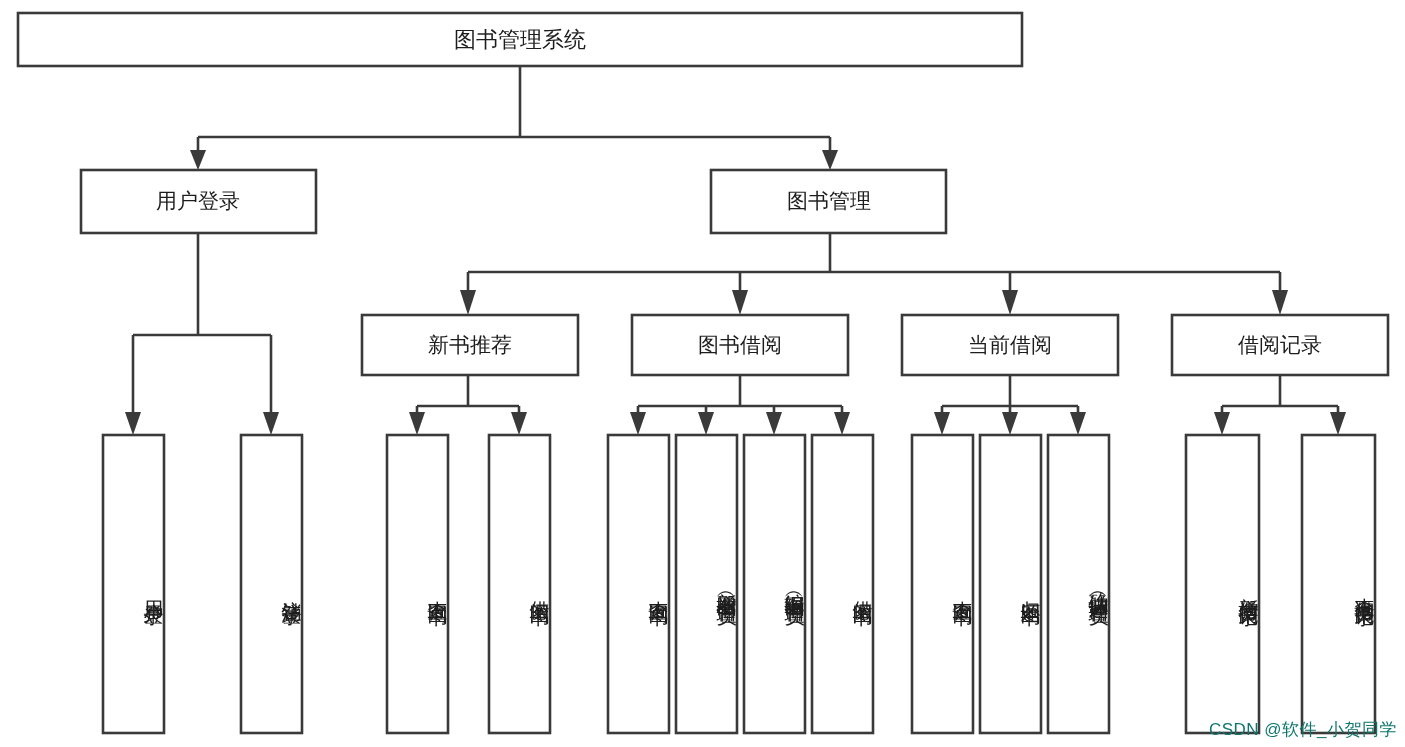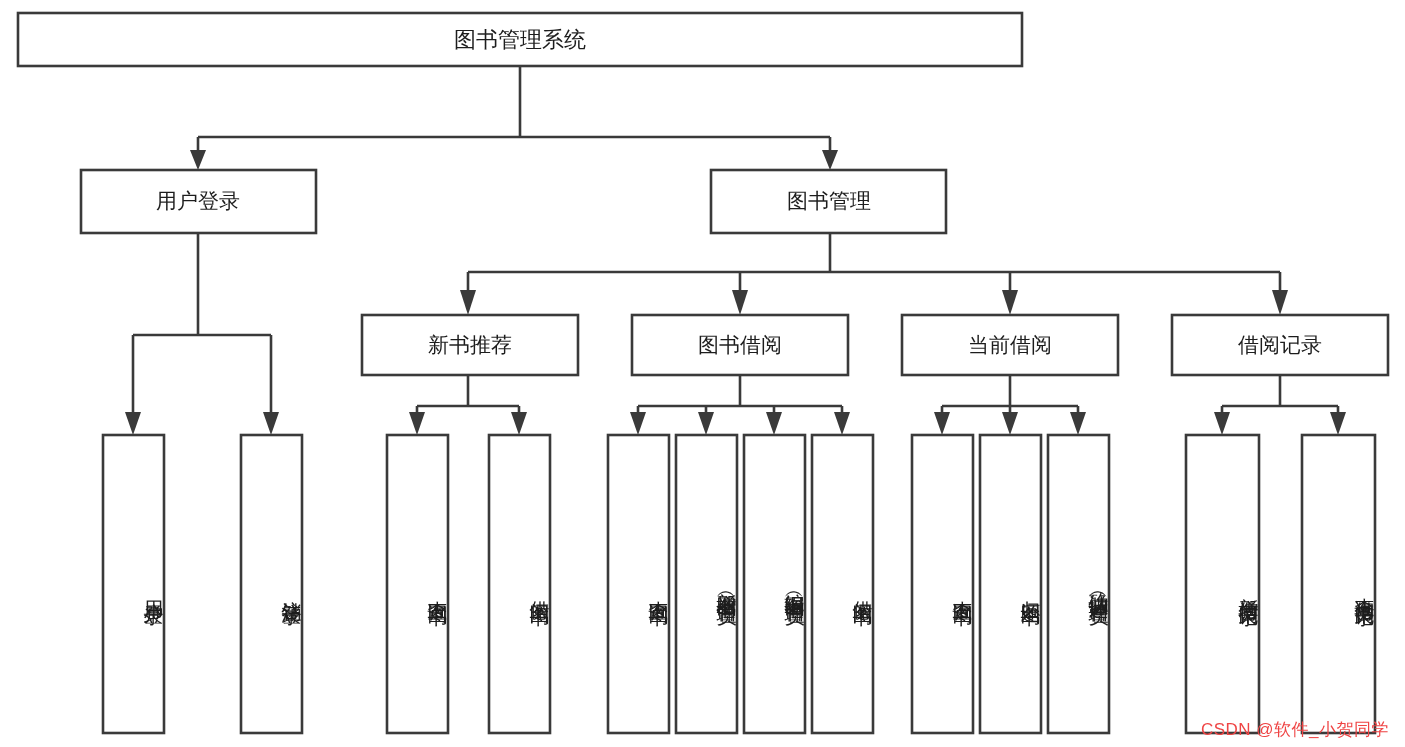--- a/index.html
+++ b/index.html
@@ -68,25 +68,25 @@
     line-height: 1.0;
     letter-spacing: 2px;
     display: flex;
     align-items: flex-start;
     justify-content: center;
     white-space: nowrap;
     pointer-events: none;
   }
   .watermark {
     position: absolute;
-    right: 16px;
+    right: 8px;
     bottom: 6px;
     font-family: "Liberation Sans", "DejaVu Sans", sans-serif;
     font-size: 17px;
-    color: #ef4444;
+    color: #0f766e;
     letter-spacing: 0.5px;
     user-select: none;
   }
 </style>
 </head>
 <body>
 
 <div id="diagram-root">
 
   <svg class="diagram-canvas" viewBox="0 0 1405 747">

